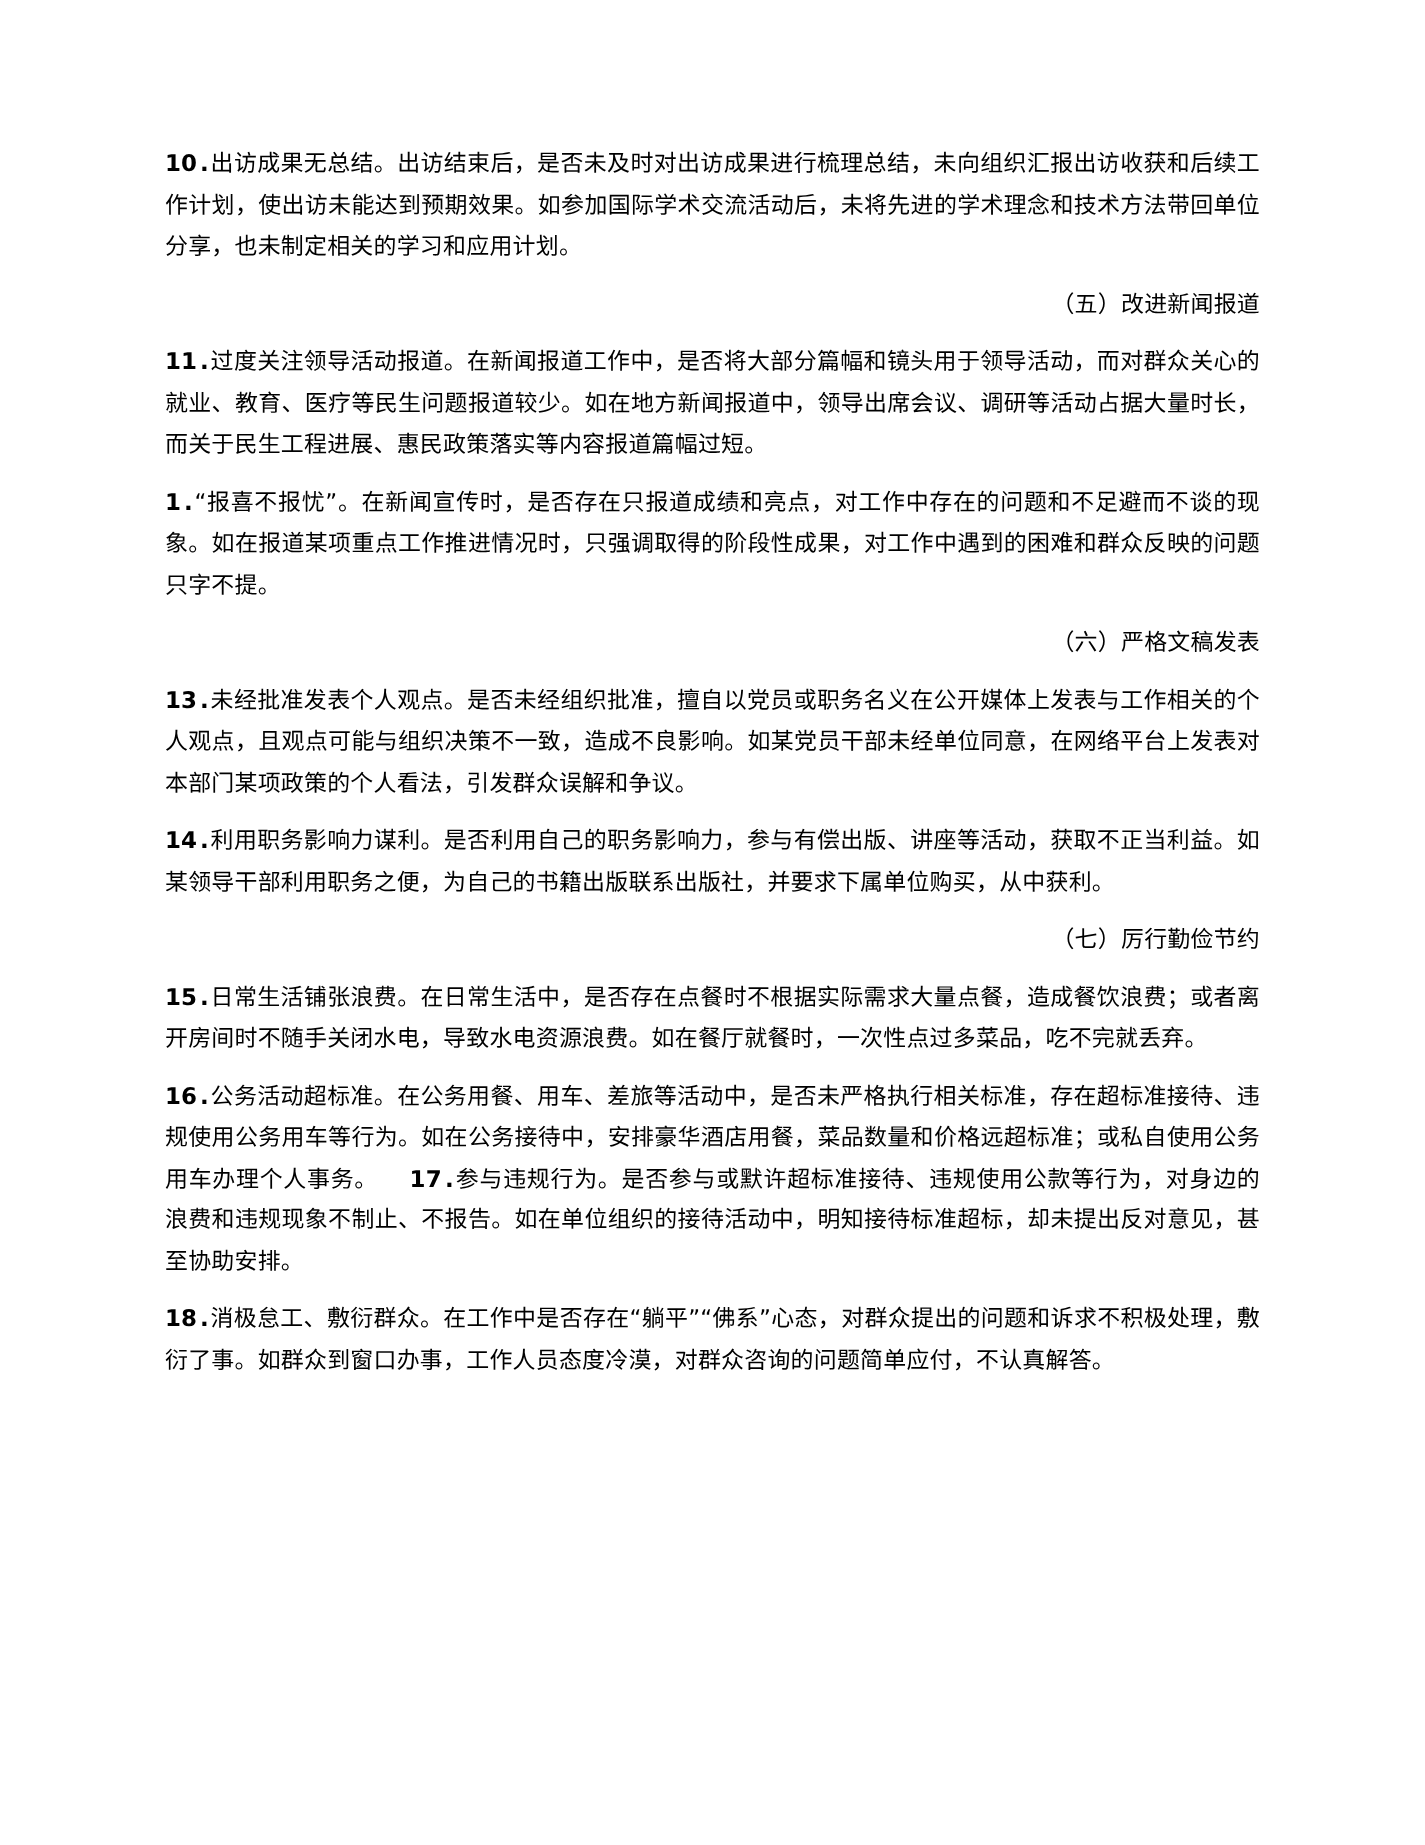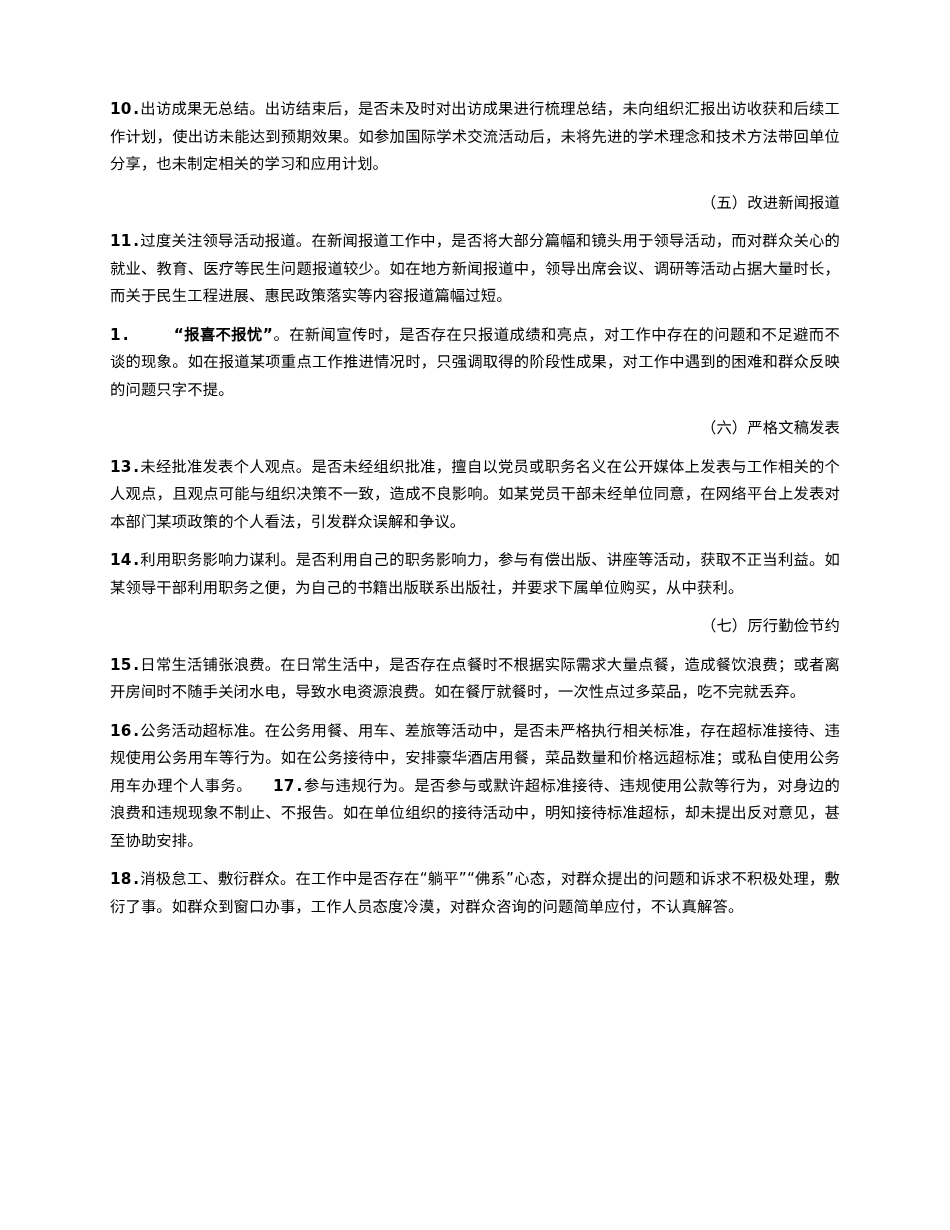--- a/index.html
+++ b/index.html
@@ -60,22 +60,21 @@
     font-weight: 700;
     font-family: "DejaVu Sans", "Liberation Sans", sans-serif;
     letter-spacing: 0;
   }
   .sep {
     font-weight: 700;
     padding: 0 1px 0 2px;
   }
   
   .emph {
-    font-weight: 700;
-    margin-left: 44px;
+    font-weight: 400;
   }
   
   .num-inline {
     font-weight: 700;
     font-family: "DejaVu Sans", "Liberation Sans", sans-serif;
     margin-left: 21px;
   }
 </style>
 </head>
 <body>

